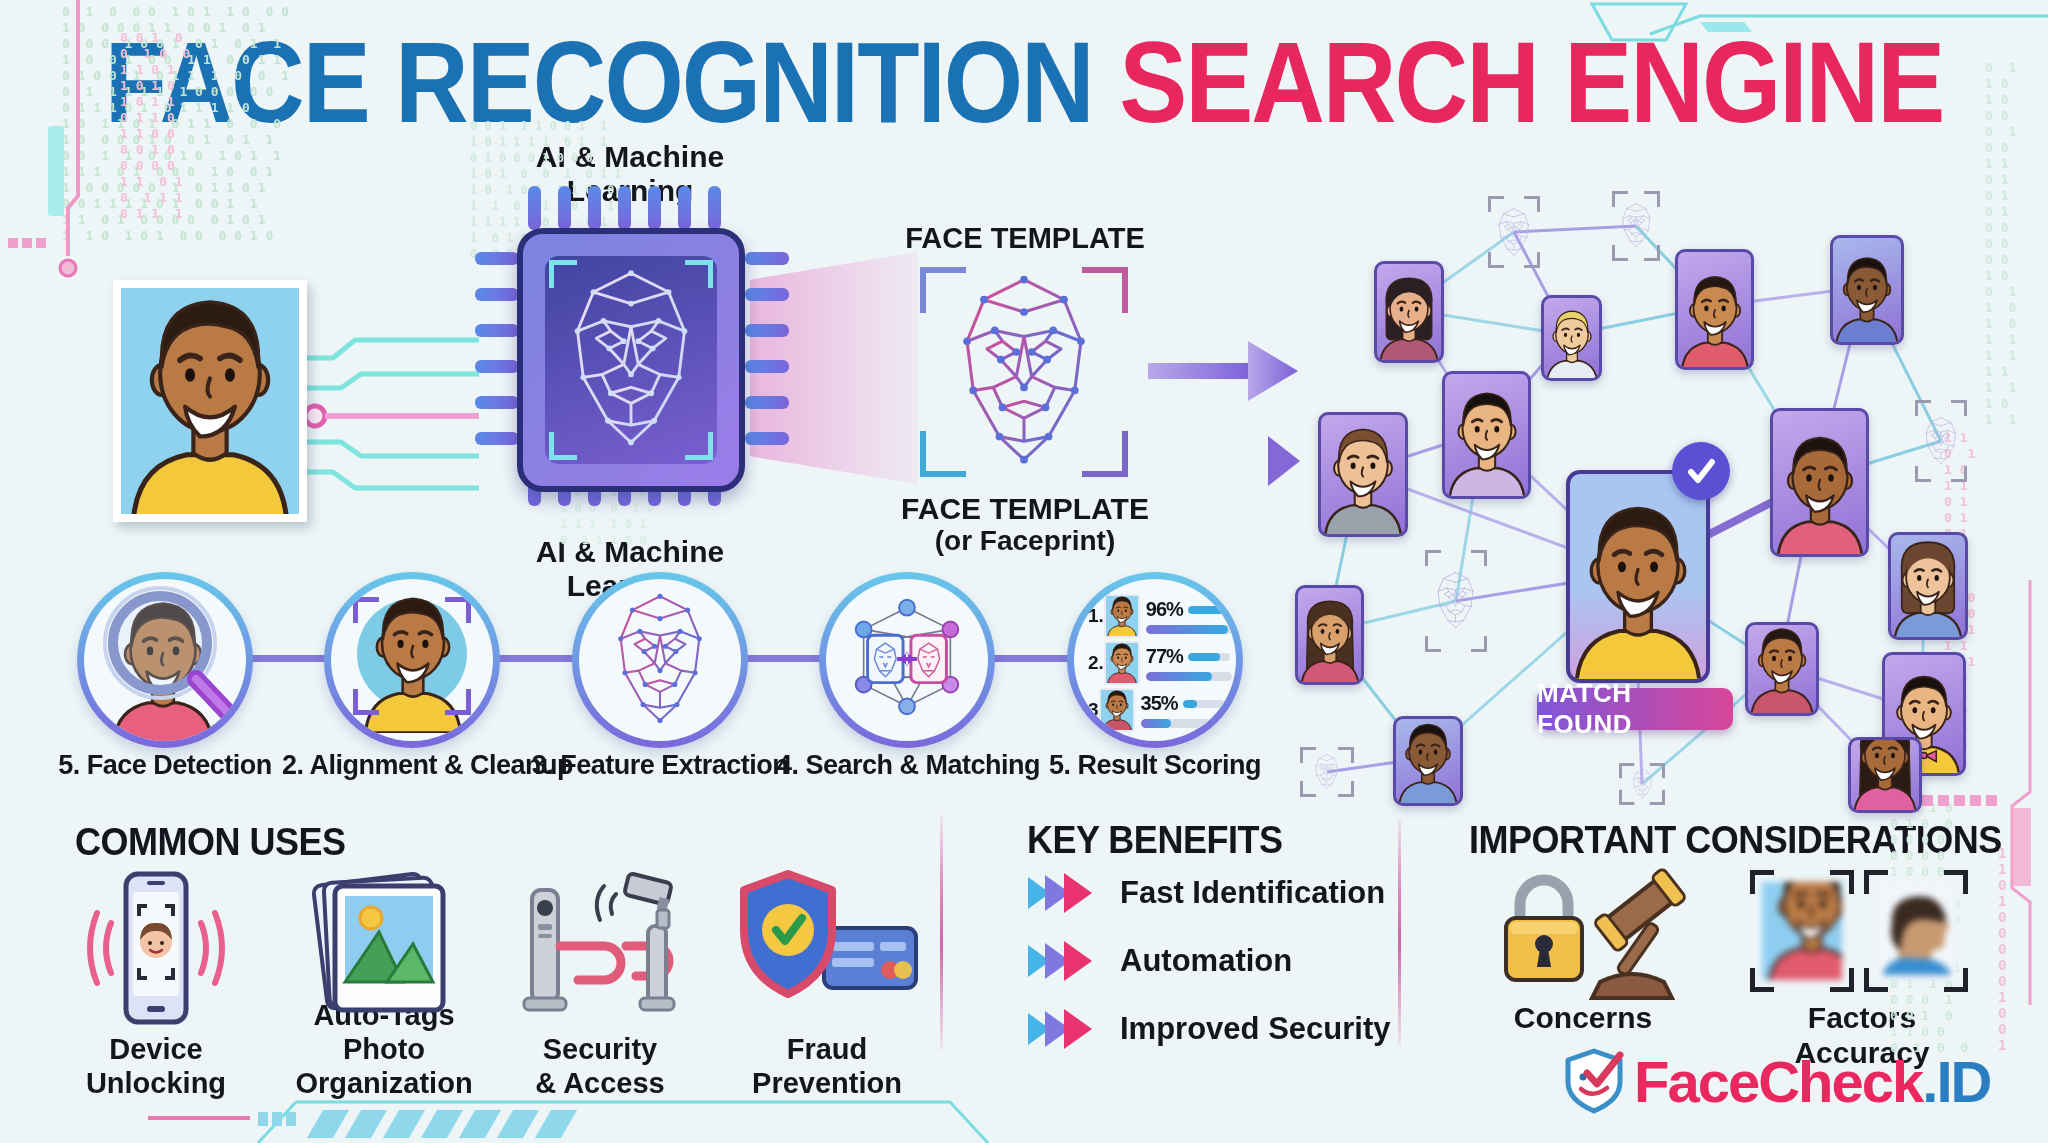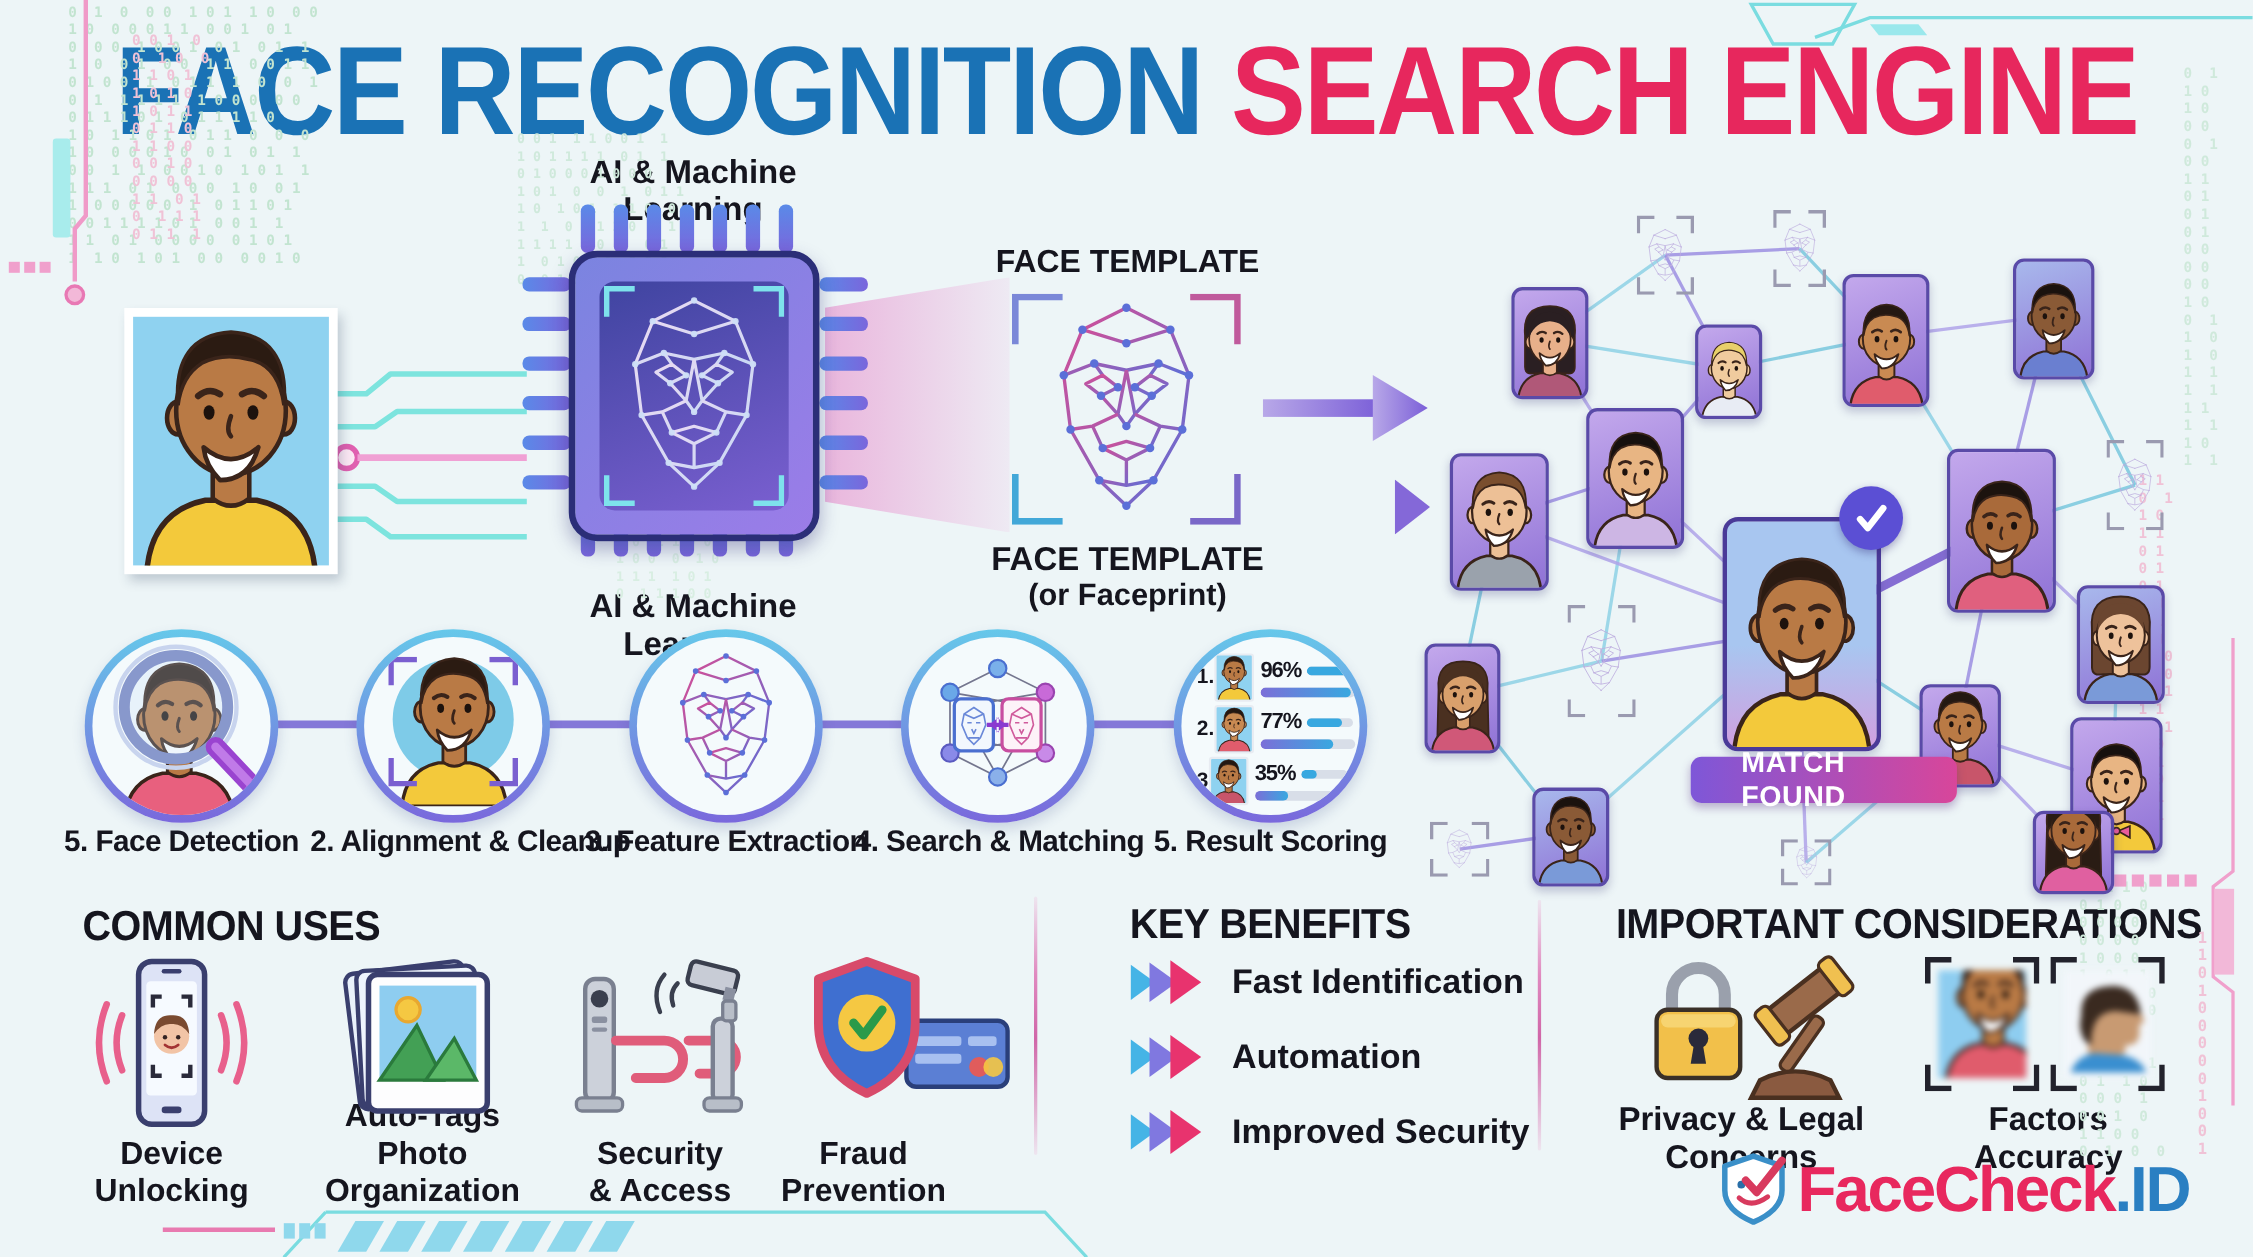--- a/index.html
+++ b/index.html
@@ -61,21 +61,21 @@
   
   #netsvg{left:0;top:0;z-index:2;}
   .tile{position:absolute;border-radius:10px;border:3px solid #5a4aa8;overflow:hidden;z-index:3;
         background:linear-gradient(160deg,#c3a8ec,#8f72d6);box-shadow:0 4px 8px rgba(60,60,120,.25);}
   .tile svg{position:absolute;bottom:-3px;left:50%;transform:translateX(-50%);width:118%;}
   .wfnode{position:absolute;z-index:3;}
   .wfnode .mesh{position:absolute;inset:12%;}
   #match-badge{left:1537px;top:688px;width:196px;height:42px;z-index:6;border-radius:10px;
         background:linear-gradient(90deg,#7e57d8,#d8469a);color:#fff;font-weight:800;font-size:26px;
         letter-spacing:.5px;display:flex;align-items:center;justify-content:center;
-        box-shadow:0 4px 8px rgba(90,50,130,.35);padding-left:46px;}
+        box-shadow:0 4px 8px rgba(90,50,130,.35);}
   #check-badge{left:1672px;top:442px;width:58px;height:58px;border-radius:50%;z-index:6;
         background:#5b4fd4;box-shadow:0 3px 8px rgba(50,40,120,.4);display:flex;align-items:center;justify-content:center;}
   
   .sec-title{position:absolute;font-weight:800;font-size:36px;letter-spacing:-.5px;transform:scaleY(1.06);transform-origin:left top;white-space:nowrap;}
   .use-icon{position:absolute;z-index:3;}
   .use-label{position:absolute;top:988px;height:112px;width:240px;display:flex;flex-direction:column;
         justify-content:flex-end;text-align:center;font-weight:700;font-size:29px;line-height:34px;}
   .benefit-row{position:absolute;display:flex;align-items:center;z-index:3;}
   .benefit-row .txt{font-weight:700;font-size:31px;margin-left:28px;white-space:nowrap;}
   .divider{position:absolute;width:3px;border-radius:2px;z-index:2;
@@ -1079,21 +1079,21 @@
    <rect x="100" y="74" width="42" height="9" rx="3" fill="#a8c0f0"></rect>
         <rect x="148" y="74" width="26" height="9" rx="3" fill="#a8c0f0"></rect>
    <rect x="100" y="90" width="42" height="9" rx="3" fill="#a8c0f0"></rect>
    <circle cx="158" cy="102" r="9" fill="#e05c5c"></circle>
         <circle cx="171" cy="102" r="9" fill="#f5c842" opacity=".9"></circle>
    <path d="M56,6 L100,22 V62 Q100,106 56,126 Q12,106 12,62 V22 Z" fill="#3f6fd0" stroke="#d84a6a" stroke-width="8" stroke-linejoin="round"></path>
    <circle cx="56" cy="62" r="26" fill="#f5c842"></circle>
    <path d="M44,62 L53,73 L70,50" stroke="#2a9a4a" stroke-width="8" fill="none" stroke-linecap="round" stroke-linejoin="round"></path>
       </svg>
     </div>
-    <div class="use-label" style="left: 665px;">
+    <div class="use-label" style="left: 707px;">
       <div>Fraud</div>
       <div>Prevention</div>
     </div>
   </div>
 
 <div class="benefit-row" style="left:1026px;top:872px;">
   <span class="chev">
       <svg width="66" height="42" viewBox="0 0 66 42">
   <path d="M2,5 V37 L24,21 Z" fill="#45b4e6"></path>
   <path d="M19,3 V39 L44,21 Z" fill="#8078e0"></path>
@@ -1171,21 +1171,20 @@
       <div class="ph">
         <svg viewBox="0 0 100 110" style="width:100%;height:100%;background:#f2f6fa;">
     <path d="M28,104 L28,78 Q16,60 22,42 Q30,18 56,16 Q80,16 86,38 L92,52 L86,56 L86,68 Q84,80 70,79 L70,88 Q56,94 46,88 L46,104 Z" fill="#c89a72"></path>
     <path d="M20,46 Q18,14 52,12 Q78,10 86,34 L88,44 L60,40 Q40,40 34,58 Q30,70 32,80 L24,74 Q16,60 20,46 Z" fill="#3a2a20"></path>
     <path d="M8,110 Q14,92 34,88 L66,90 Q88,94 94,110 Z" fill="#3a8fd0"></path>
         </svg>
       </div>
     </div>
   </div>
 <div class="cons-label" style="left:1433px;">
-  <div>Privacy &amp; Legal</div>
   <div>Concerns</div>
   </div>
 <div class="cons-label" style="left:1712px;">
   <div>Factors</div>
   <div>Accuracy</div>
   </div>
 
 <div id="logo" class="abs">
   <span>
     <svg width="64" height="66" viewBox="0 0 64 66">

